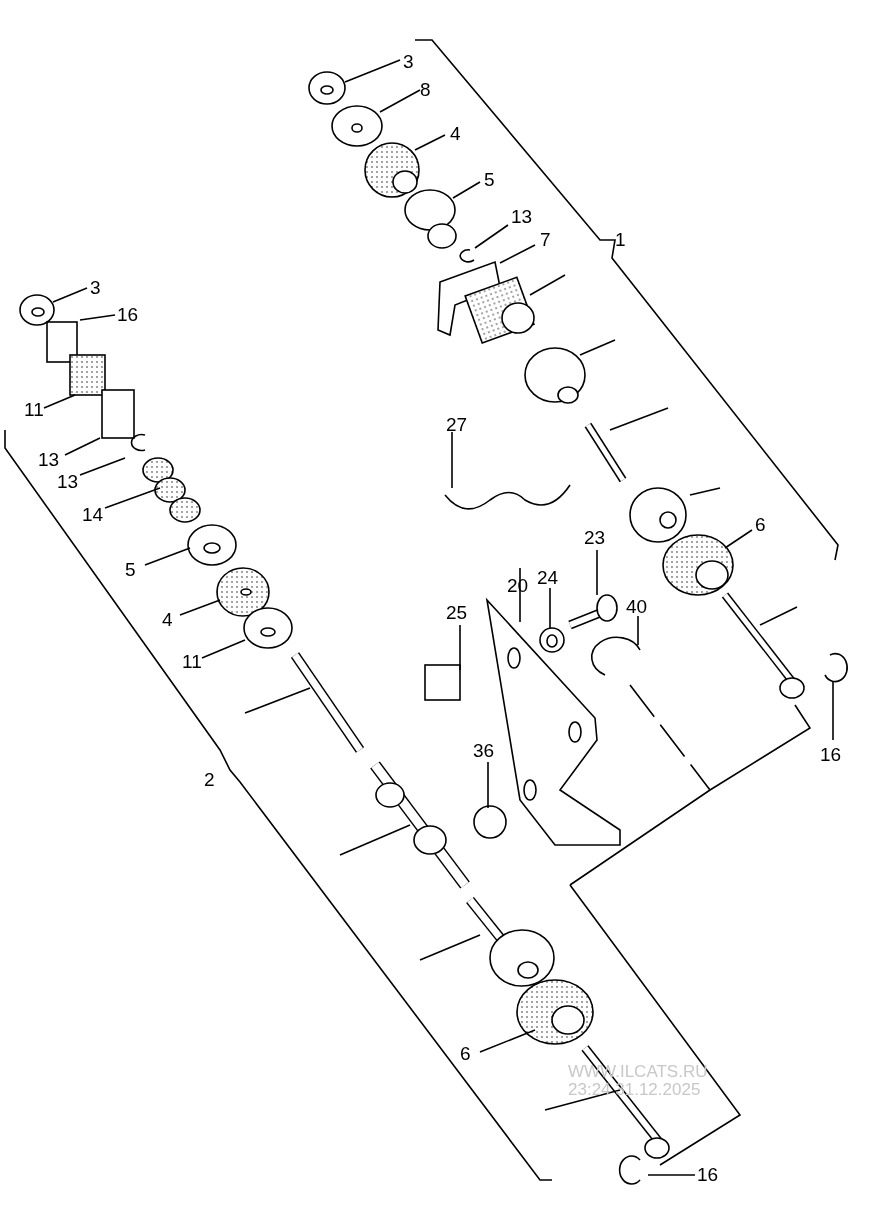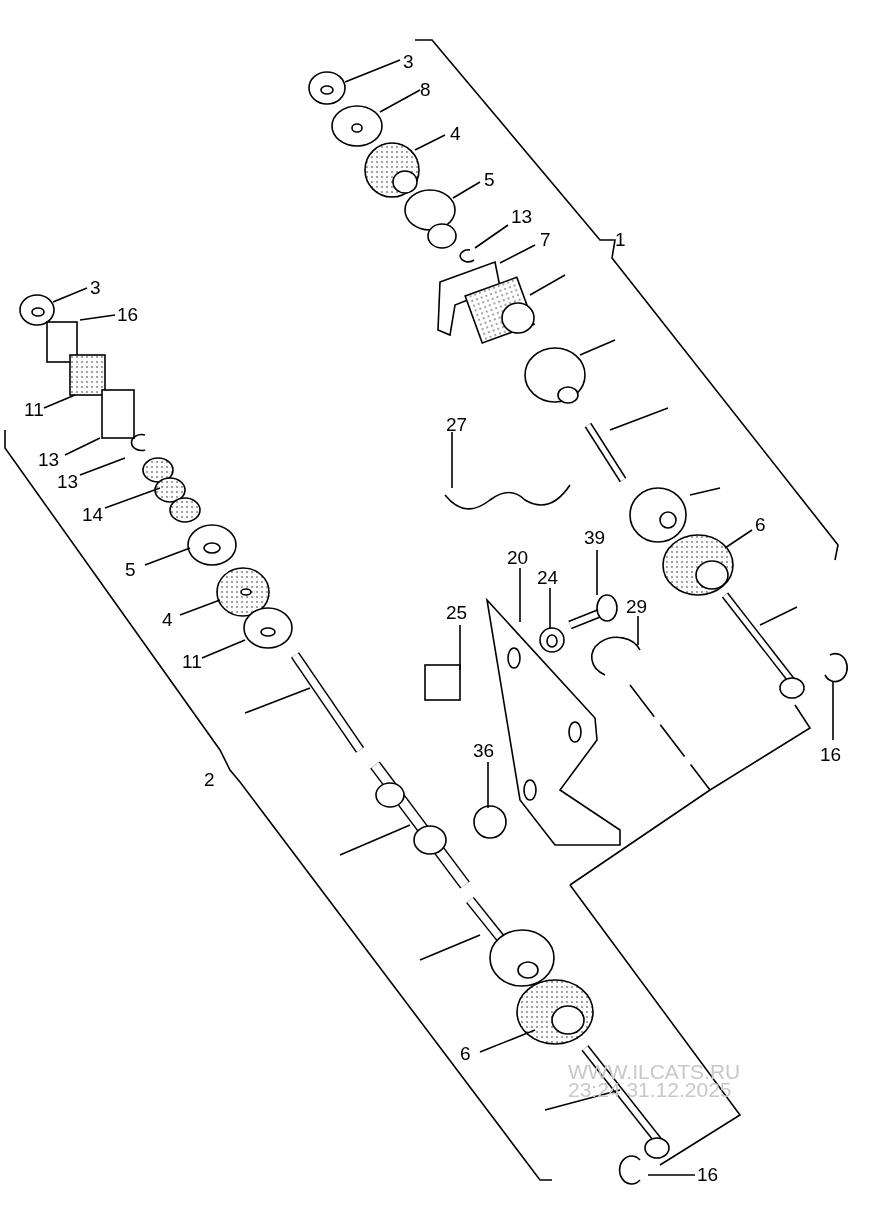--- a/index.html
+++ b/index.html
@@ -1,19 +1,19 @@
 <!DOCTYPE html>
 <html><head>
 <meta charset="utf-8">
 <style>
   html,body{margin:0;padding:0;background:#fff;}
   #stage{position:relative;width:885px;height:1206px;overflow:hidden;background:#fff;font-family:"Liberation Sans",sans-serif;}
   svg{position:absolute;left:0;top:0;}
   .lbl{position:absolute;font-size:19px;color:#000;line-height:1;}
-  .wm{position:absolute;color:#c8c8c8;font-size:21px;line-height:18px;}
+  .wm{position:absolute;color:#c8c8c8;font-size:17px;line-height:18px;}
 </style>
 </head>
 <body>
 
 <div id="stage">
 <svg width="885" height="1206" viewBox="0 0 885 1206" fill="none" stroke="#000" stroke-width="1.6">
   <defs>
     <pattern id="dots" width="5" height="5" patternUnits="userSpaceOnUse">
       <rect width="5" height="5" fill="#fff" stroke="none"></rect>
       <circle cx="2" cy="2" r="0.7" fill="#000" stroke="none"></circle>
@@ -215,24 +215,24 @@
 <div class="lbl" style="left:540px;top:230px">7</div>
 <div class="lbl" style="left:615px;top:230px">1</div>
 <div class="lbl" style="left:90px;top:278px">3</div>
 <div class="lbl" style="left:117px;top:305px">16</div>
 <div class="lbl" style="left:24px;top:400px">11</div>
 <div class="lbl" style="left:38px;top:450px">13</div>
 <div class="lbl" style="left:57px;top:472px">13</div>
 <div class="lbl" style="left:82px;top:505px">14</div>
 <div class="lbl" style="left:446px;top:415px">27</div>
 <div class="lbl" style="left:755px;top:515px">6</div>
-<div class="lbl" style="left:507px;top:548px">20</div>
-<div class="lbl" style="left:584px;top:528px">39</div>
+<div class="lbl" style="left:507px;top:576px">20</div>
+<div class="lbl" style="left:584px;top:528px">23</div>
 <div class="lbl" style="left:537px;top:568px">24</div>
-<div class="lbl" style="left:626px;top:597px">29</div>
+<div class="lbl" style="left:626px;top:597px">40</div>
 <div class="lbl" style="left:125px;top:560px">5</div>
 <div class="lbl" style="left:162px;top:610px">4</div>
 <div class="lbl" style="left:446px;top:603px">25</div>
 <div class="lbl" style="left:182px;top:652px">11</div>
 <div class="lbl" style="left:820px;top:745px">16</div>
 <div class="lbl" style="left:473px;top:741px">36</div>
 <div class="lbl" style="left:204px;top:770px">2</div>
 <div class="lbl" style="left:460px;top:1044px">6</div>
 <div class="lbl" style="left:697px;top:1165px">16</div>
 

